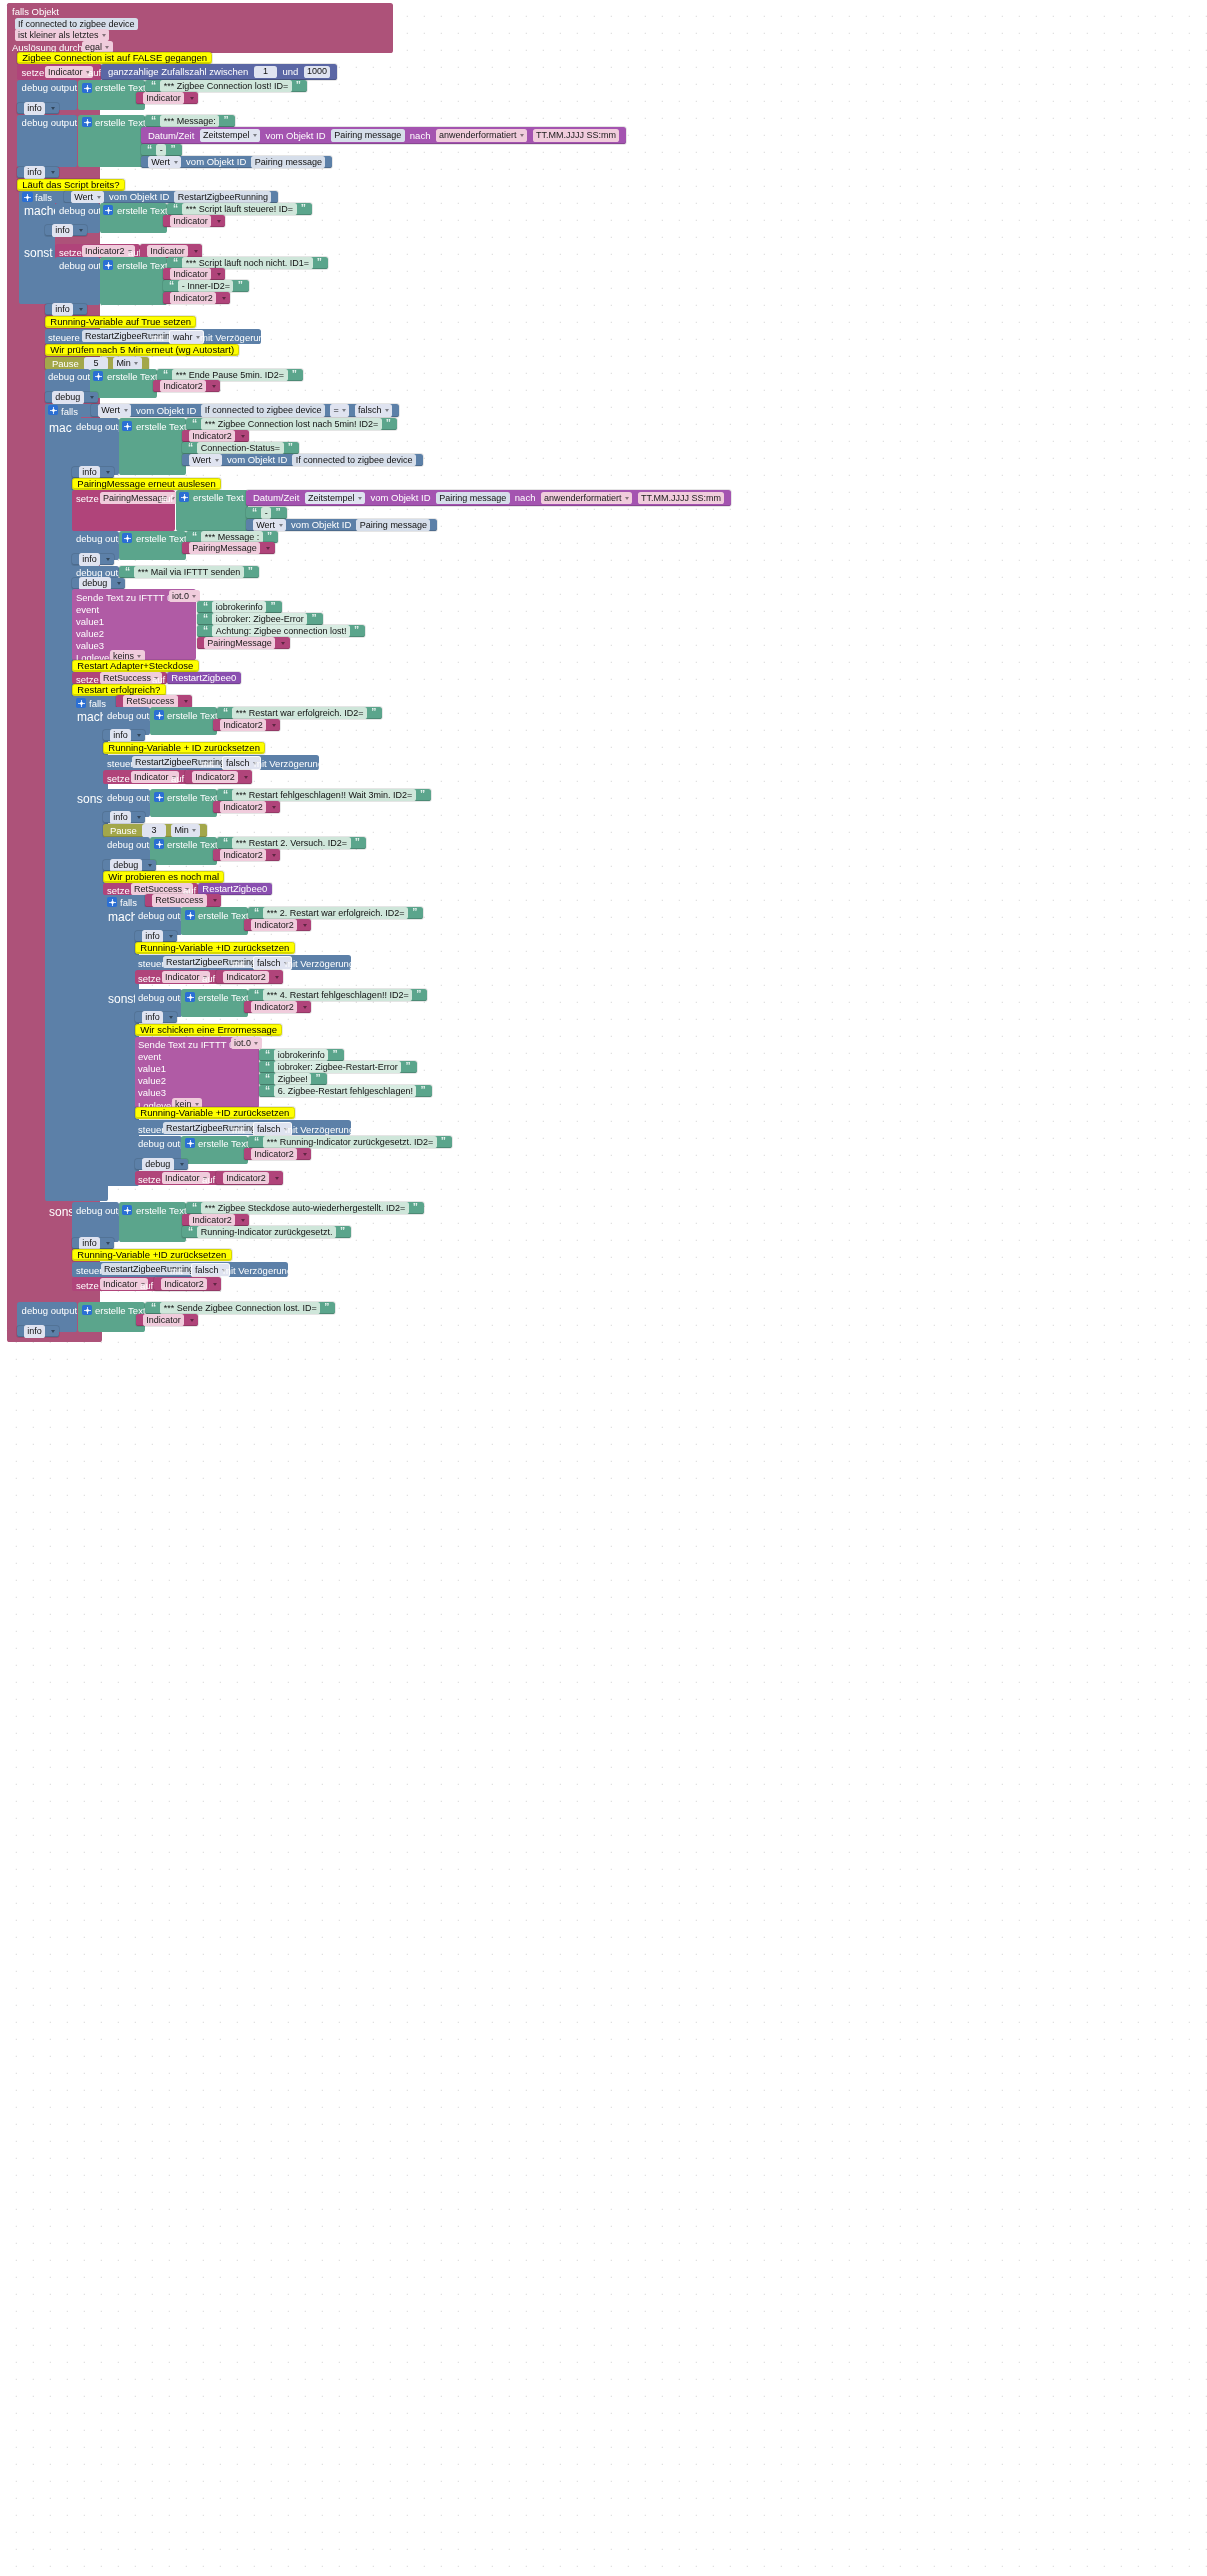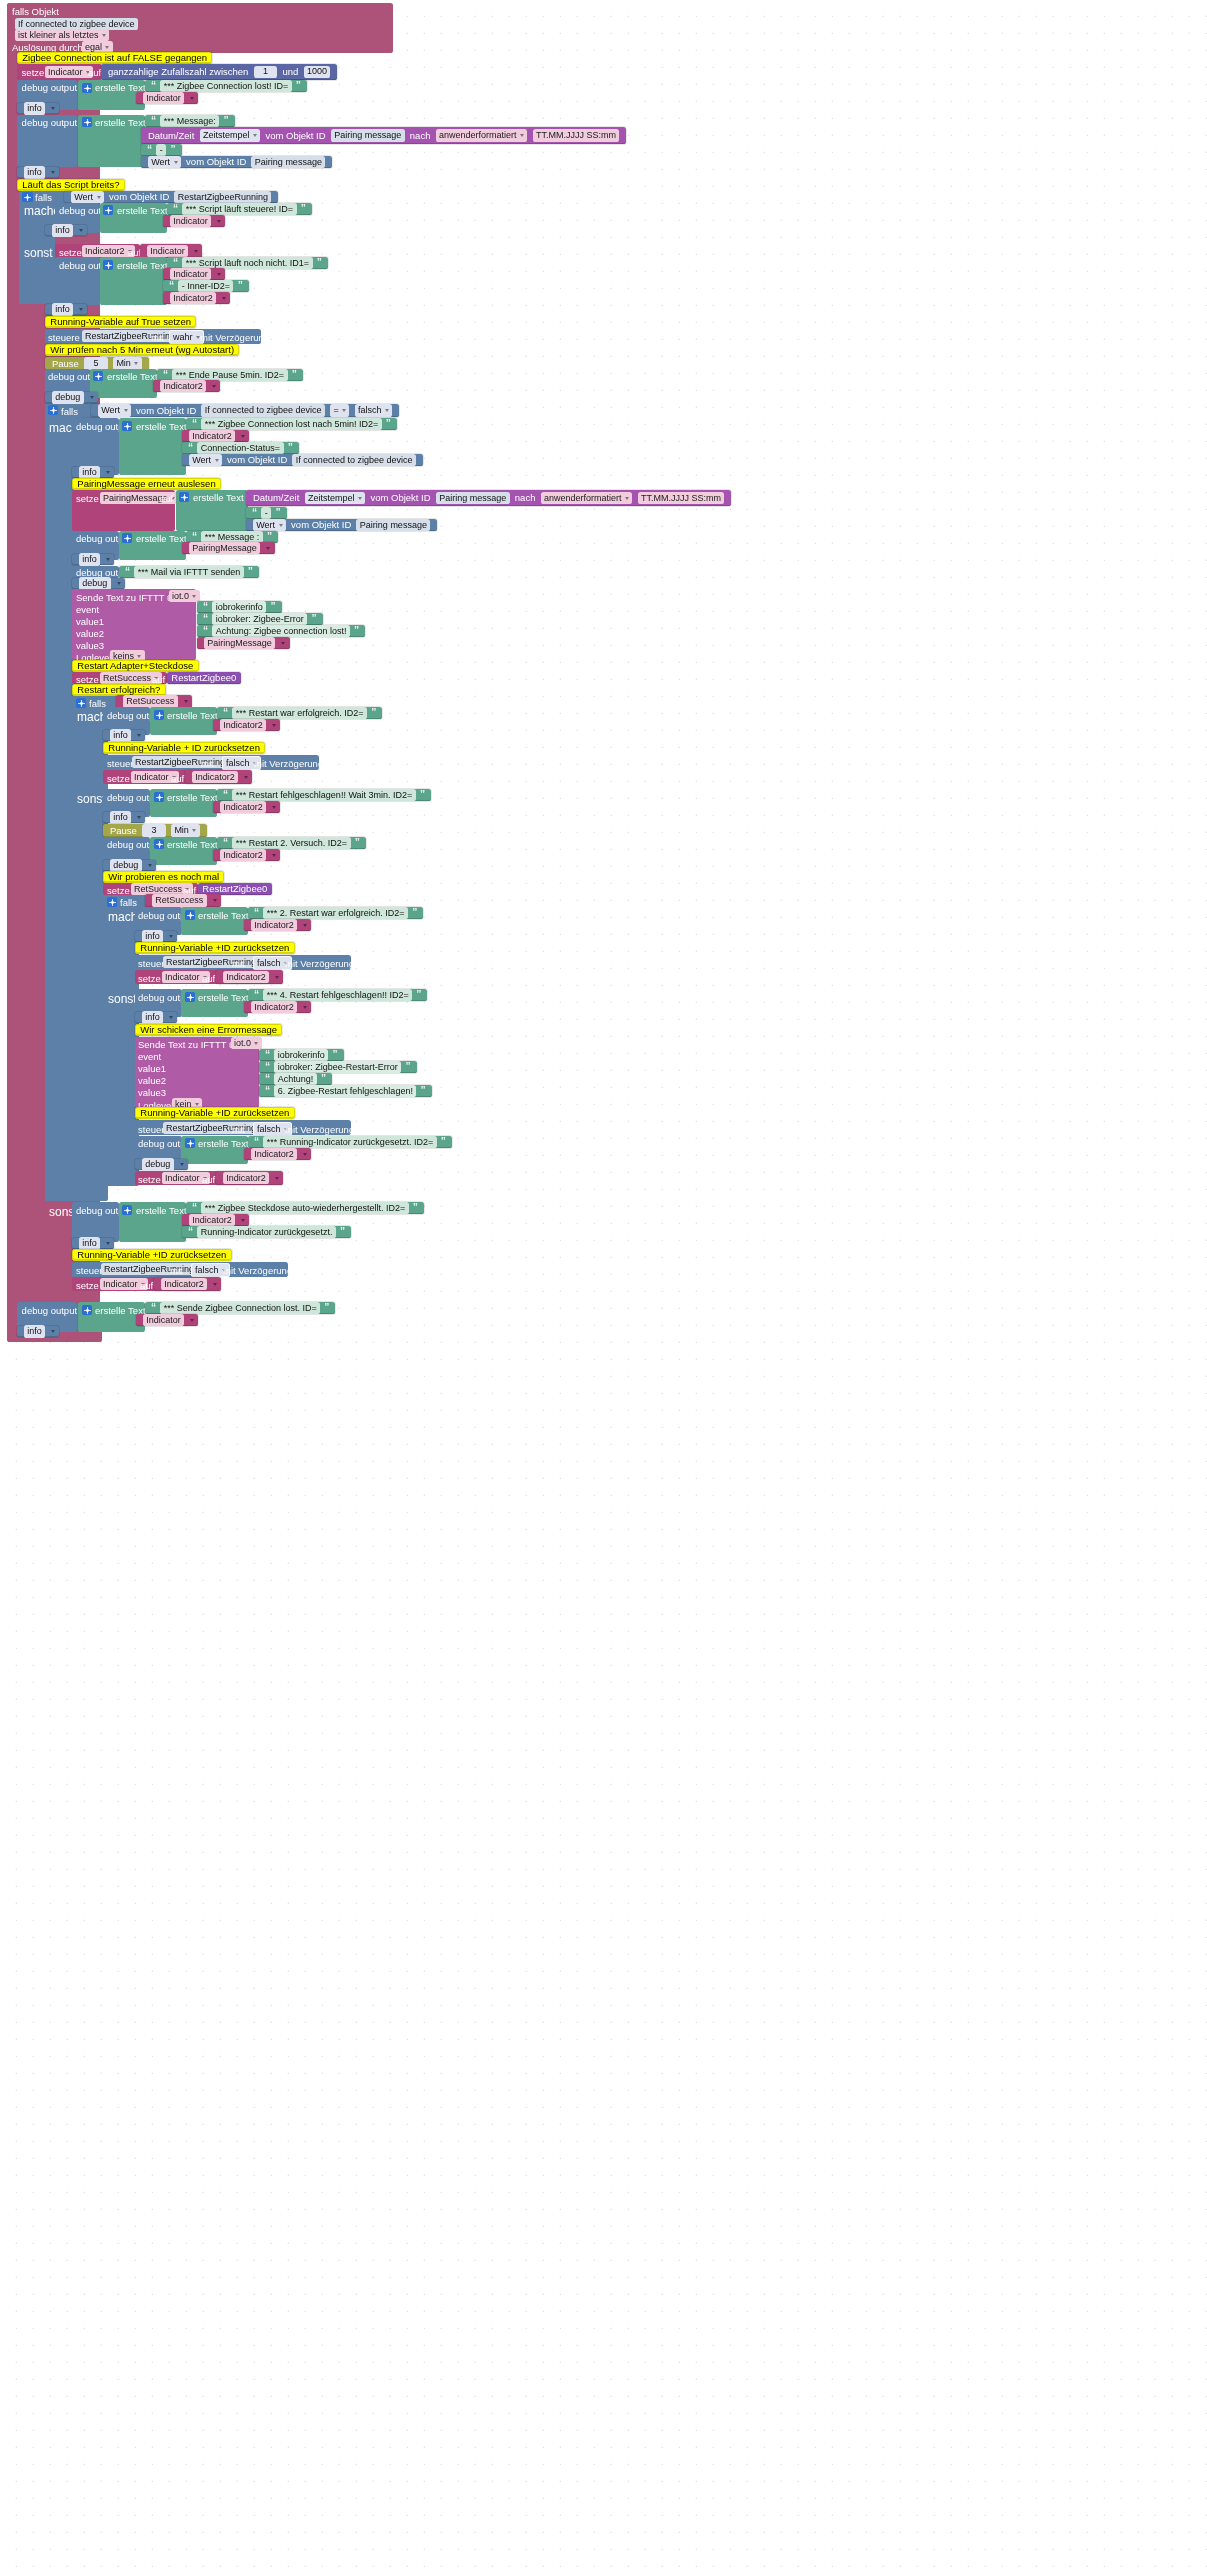--- a/index.html
+++ b/index.html
@@ -815,21 +815,21 @@
     </div>
   <div class="abs" style="left:138px;top:1063px;font-size:9.5px;color:#fff;">value1</div>
   <div class="blk c-text" style="left:259px;top:1061px;height:12px;">
       <span class="quote">“</span>
       <span class="fld txtlite">iobroker: Zigbee-Restart-Error</span>
       <span class="quote">”</span>
     </div>
   <div class="abs" style="left:138px;top:1075px;font-size:9.5px;color:#fff;">value2</div>
   <div class="blk c-text" style="left:259px;top:1073px;height:12px;">
       <span class="quote">“</span>
-      <span class="fld txtlite">Achtung!</span>
+      <span class="fld txtlite">Zigbee!</span>
       <span class="quote">”</span>
     </div>
   <div class="abs" style="left:138px;top:1087px;font-size:9.5px;color:#fff;">value3</div>
   <div class="blk c-text" style="left:259px;top:1085px;height:12px;">
       <span class="quote">“</span>
       <span class="fld txtlite">6. Zigbee-Restart fehlgeschlagen!</span>
       <span class="quote">”</span>
     </div>
   <div class="abs" style="left:138px;top:1100px;font-size:9.5px;color:#fff;">Loglevel</div>
   <div class="abs fld sel" style="left:169px;top:1098px;">

